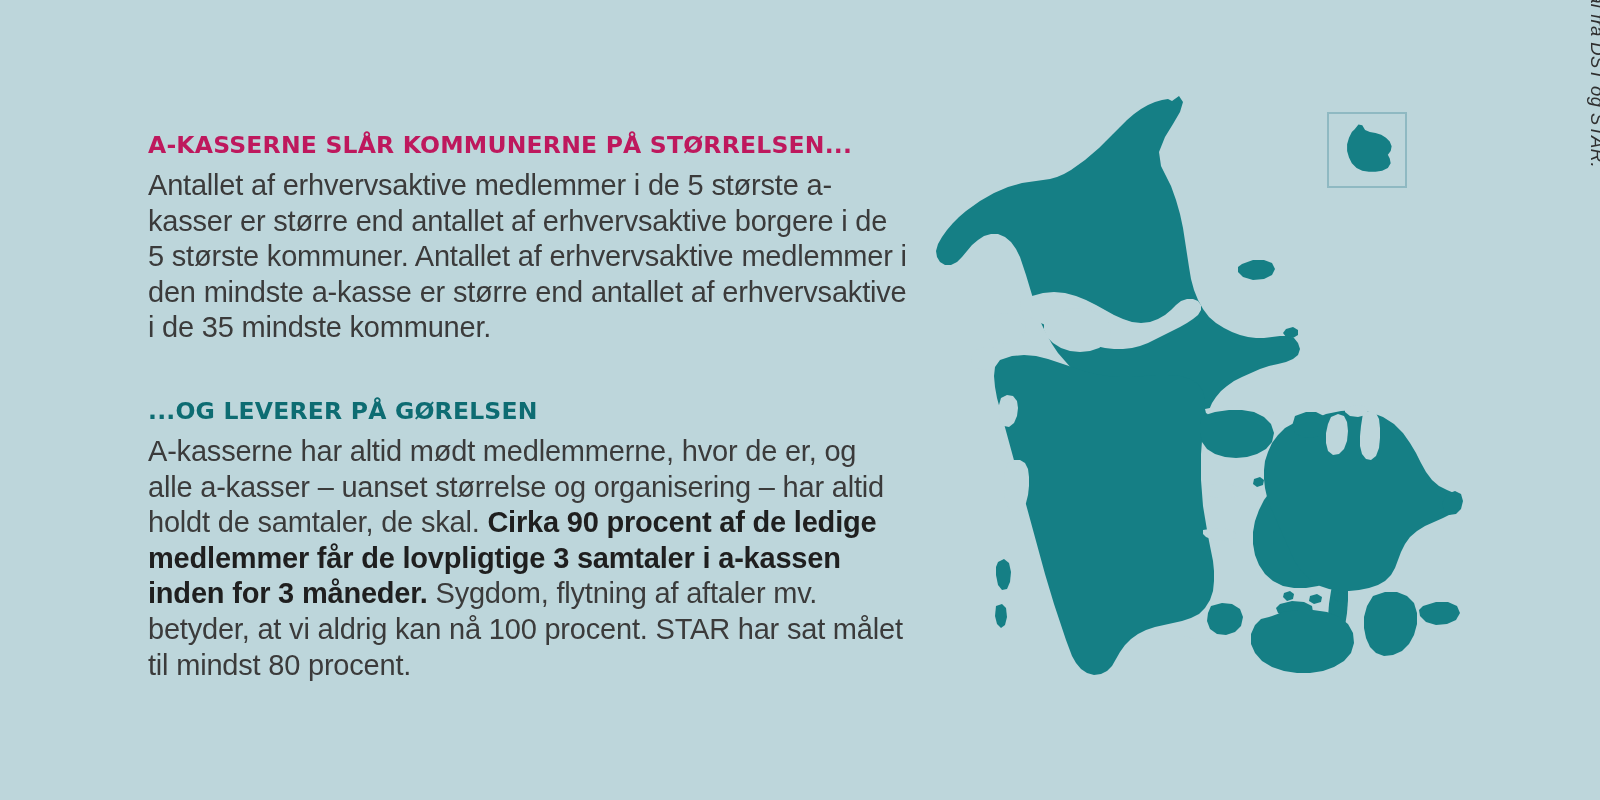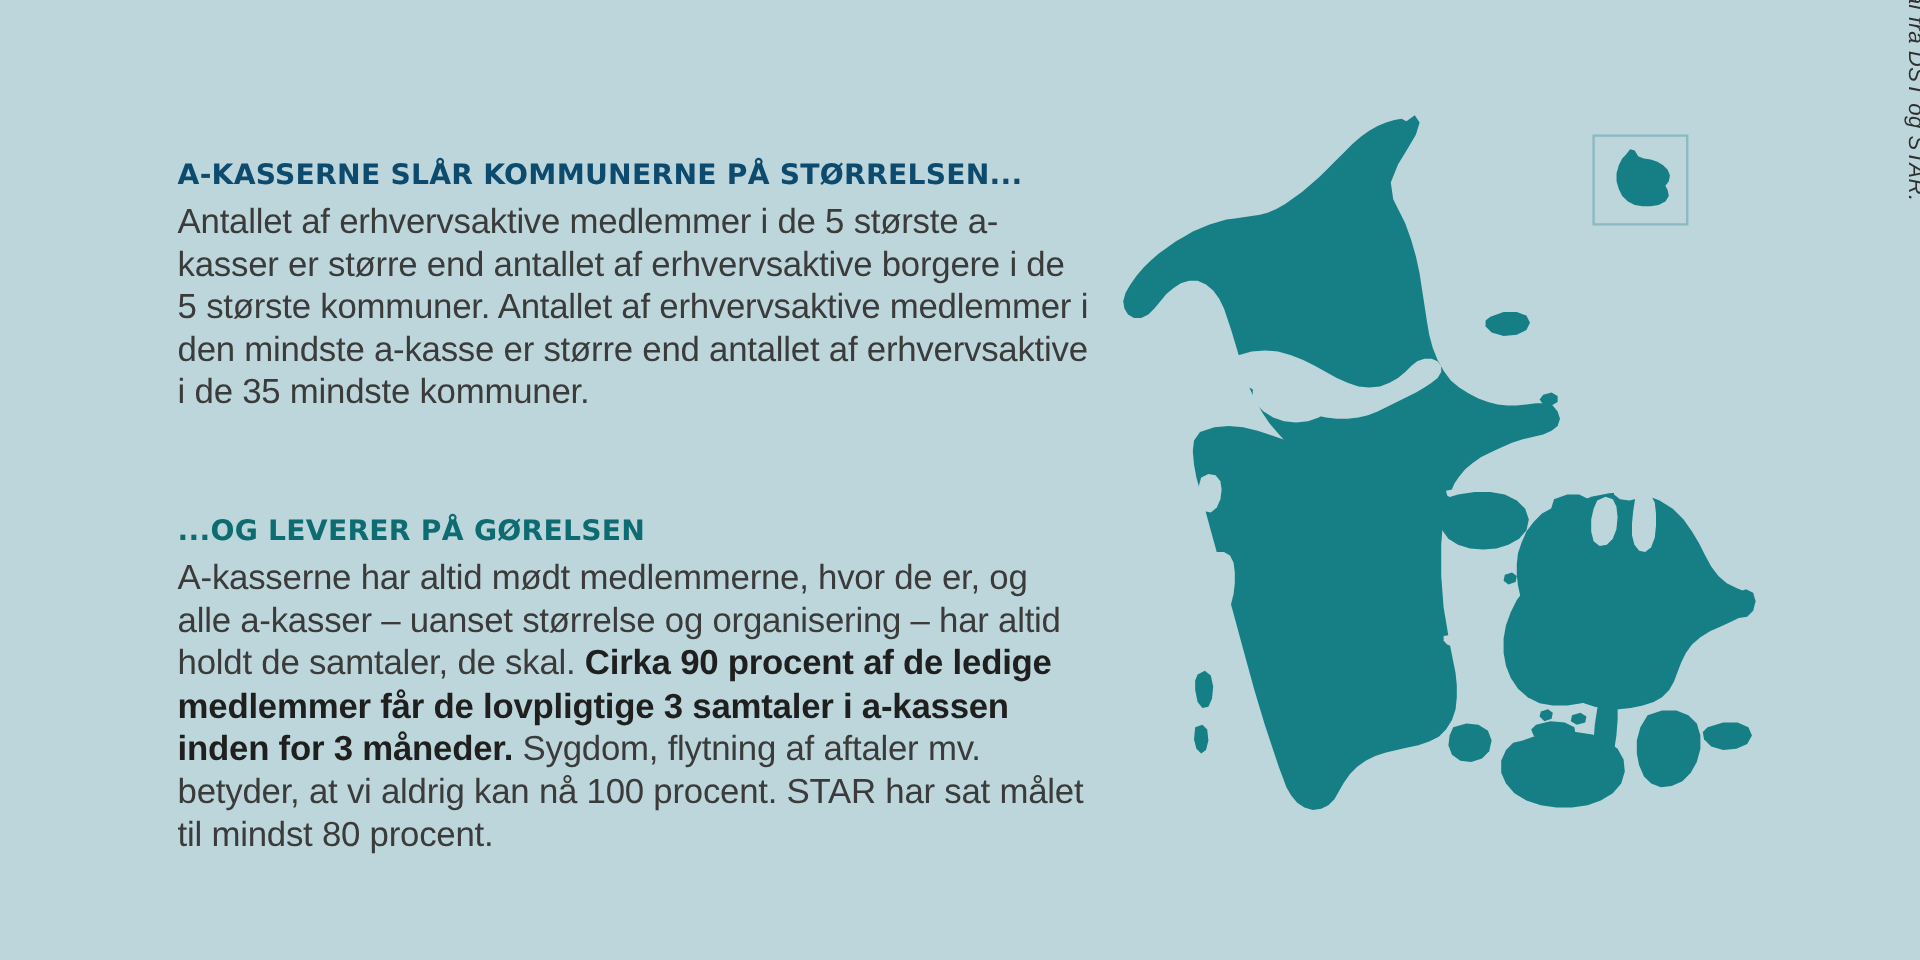--- a/index.html
+++ b/index.html
@@ -23,21 +23,21 @@
 
   
   .text-column {
     position: absolute;
     left: 148px;
     top: 132px;
     width: 760px;
   }
 
   .section { margin: 0; }
-  .section + .section { margin-top: 83px; }
+  .section + .section { margin-top: 52px; }
 
   .sec-heading {
     color: #0d6c72;
     font-family: "DejaVu Sans", sans-serif;
     font-weight: bold;
     font-size: 23.5px;
     letter-spacing: 0.2px;
     line-height: 1.15;
     margin: 0 0 9px 0;
     white-space: nowrap;
@@ -90,21 +90,21 @@
   .inset-box svg { display: block; width: 100%; height: 100%; }
 </style>
 </head>
 <body>
 
 <div id="poster" style="background: rgb(189, 214, 219);">
 
   <div class="text-column">
 
     <div class="section">
-      <h2 class="sec-heading" style="color: #0c4a6e;">A-KASSERNE SLÅR KOMMUNERNE PÅ STØRRELSEN...</h2>
+      <h2 class="sec-heading" style="color: #be185d;">A-KASSERNE SLÅR KOMMUNERNE PÅ STØRRELSEN...</h2>
       <p class="sec-body" style="color: rgb(59, 59, 59);"><span>Antallet af erhvervsaktive medlemmer i de 5 største a-kasser er større end antallet af erhvervsaktive borgere i de 5 største kommuner. Antallet af erhvervsaktive medlemmer i den mindste a-kasse er større end antallet af erhvervsaktive i de 35 mindste kommuner.</span></p>
     </div>
 
     <div class="section">
       <h2 class="sec-heading" style="color: rgb(13, 108, 114);">...OG LEVERER PÅ GØRELSEN</h2>
       <p class="sec-body" style="color: rgb(59, 59, 59);"><span>A-kasserne har altid mødt medlemmerne, hvor de er, og alle a-kasser – uanset størrelse og organisering – har altid holdt de samtaler, de skal. </span><span style="font-weight: bold; color: rgb(31, 31, 31);">Cirka 90 procent af de ledige medlemmer får de lovpligtige 3 samtaler i a-kassen inden for 3 måneder.</span><span> Sygdom, flytning af aftaler mv. betyder, at vi aldrig kan nå 100 procent. STAR har sat målet til mindst 80 procent.</span></p>
     </div>
 
   </div>
 

